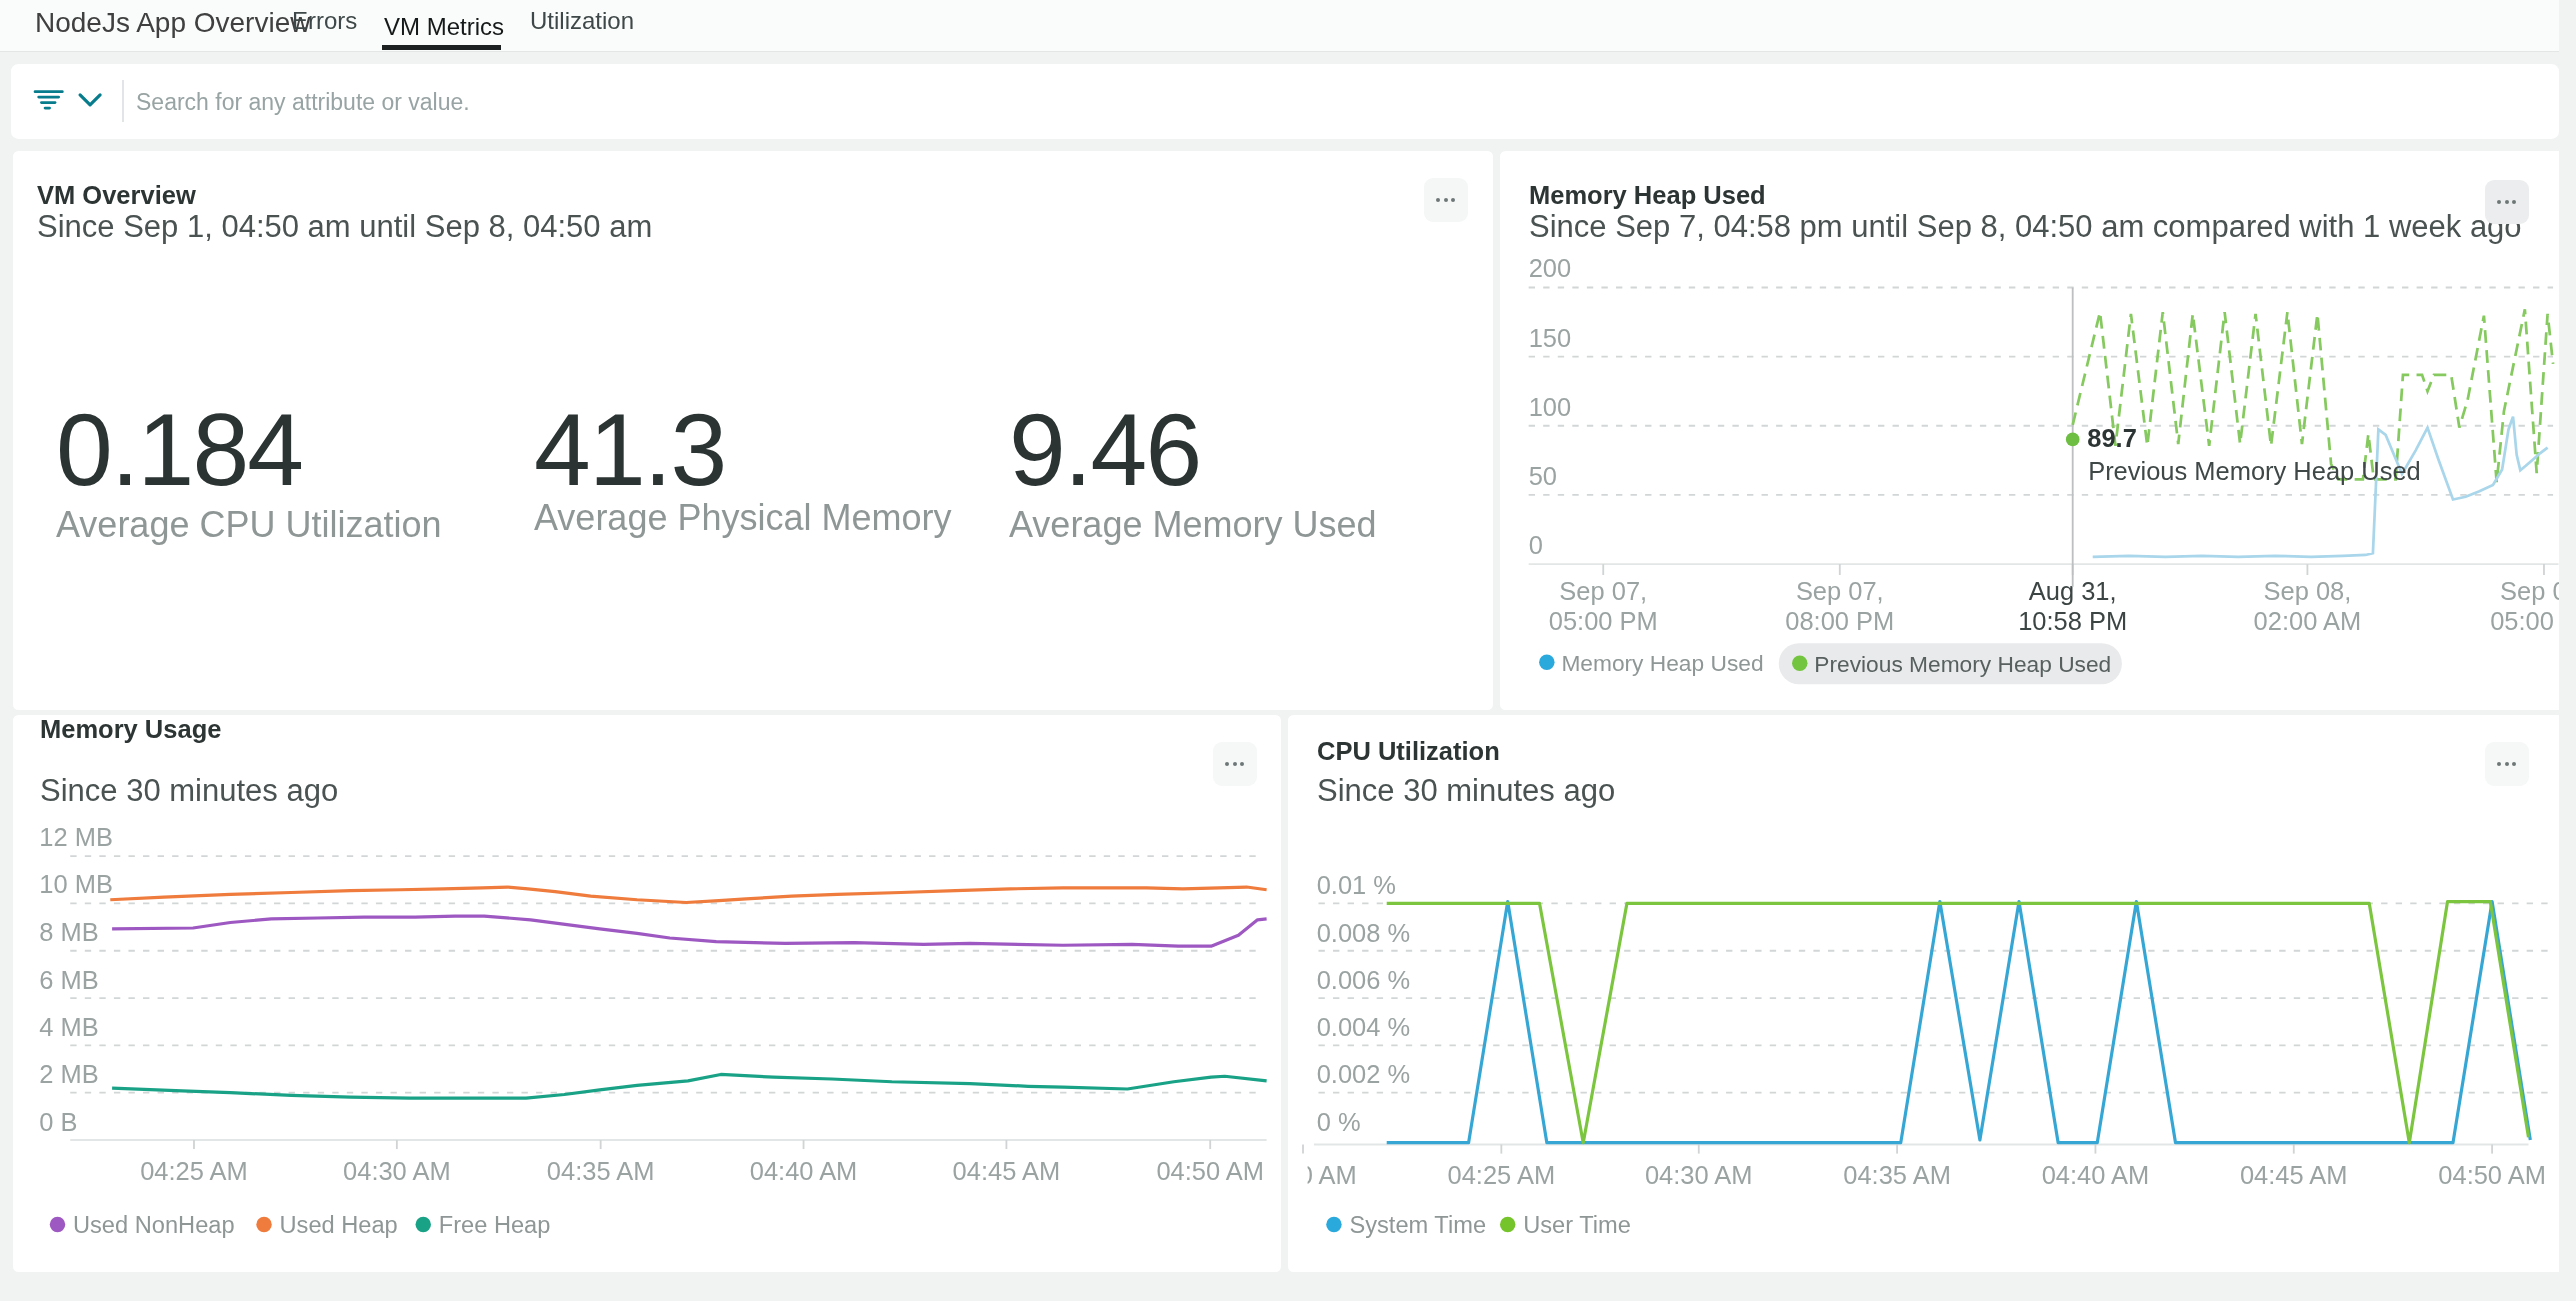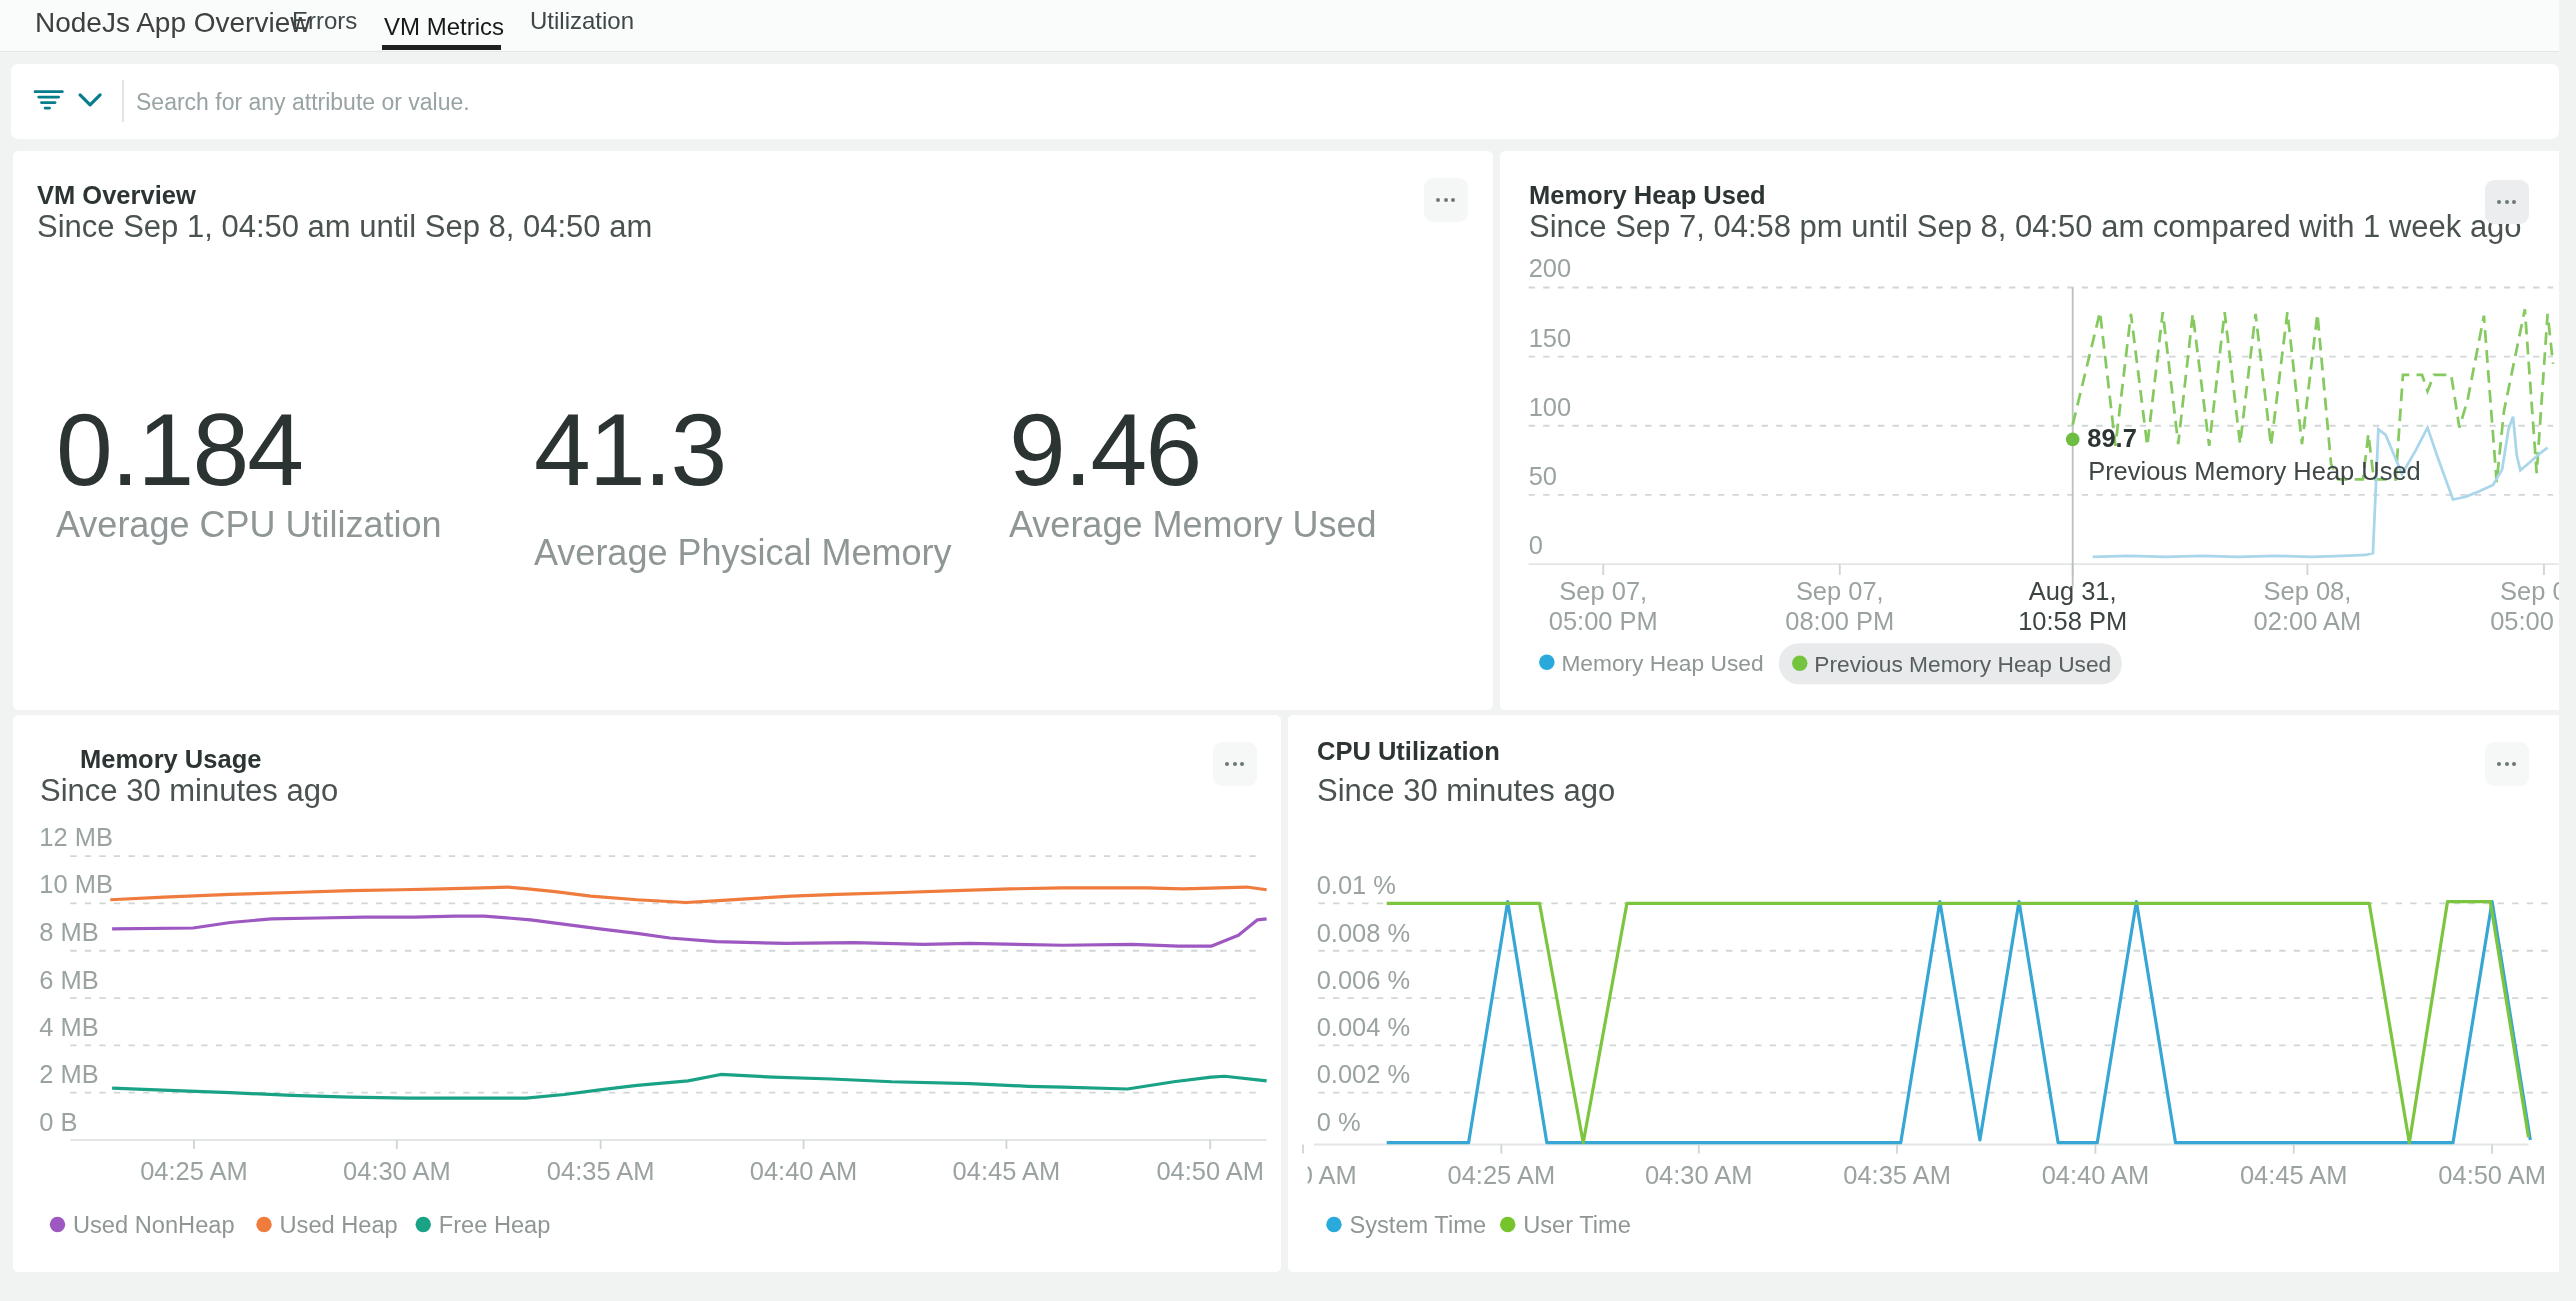--- a/index.html
+++ b/index.html
@@ -45,32 +45,32 @@
 <div class="psub" style="left:37px;top:211px;">Since Sep 1, 04:50 am until Sep 8, 04:50 am</div>
 <div class="dots" style="left:1424px;top:178px;background:#f5f6f6;">
     <span></span>
     <span></span>
     <span></span>
   </div>
 <div class="bignum" style="left:56px;top:399px;">0.184</div>
 <div class="bignum" style="left:534px;top:399px;">41.3</div>
 <div class="bignum" style="left:1009px;top:399px;">9.46</div>
 <div class="biglab" style="left:56px;top:507px;">Average CPU Utilization</div>
-<div class="biglab" style="left:534px;top:535px;">Average Physical Memory</div>
+<div class="biglab" style="left:534px;top:500px;">Average Physical Memory</div>
 <div class="biglab" style="left:1009px;top:507px;">Average Memory Used</div>
 
 <div class="ptitle" style="left:1529px;top:183px;">Memory Heap Used</div>
 <div class="psub" style="left:1529px;top:211px;">Since Sep 7, 04:58 pm until Sep 8, 04:50 am compared with 1 week ago</div>
 <div class="dots" style="left:2485px;top:180px;background:#ecedee;">
     <span></span>
     <span></span>
     <span></span>
   </div>
 
-<div class="ptitle" style="left:40px;top:747px;margin-left:40px;">Memory Usage</div>
+<div class="ptitle" style="left:40px;top:717px;">Memory Usage</div>
 <div class="psub" style="left:40px;top:775px;">Since 30 minutes ago</div>
 <div class="dots" style="left:1213px;top:742px;background:#f6f7f7;">
     <span></span>
     <span></span>
     <span></span>
   </div>
 
 <div class="ptitle" style="left:1317px;top:739px;">CPU Utilization</div>
 <div class="psub" style="left:1317px;top:775px;">Since 30 minutes ago</div>
 <div class="dots" style="left:2485px;top:742px;background:#f6f7f7;">

